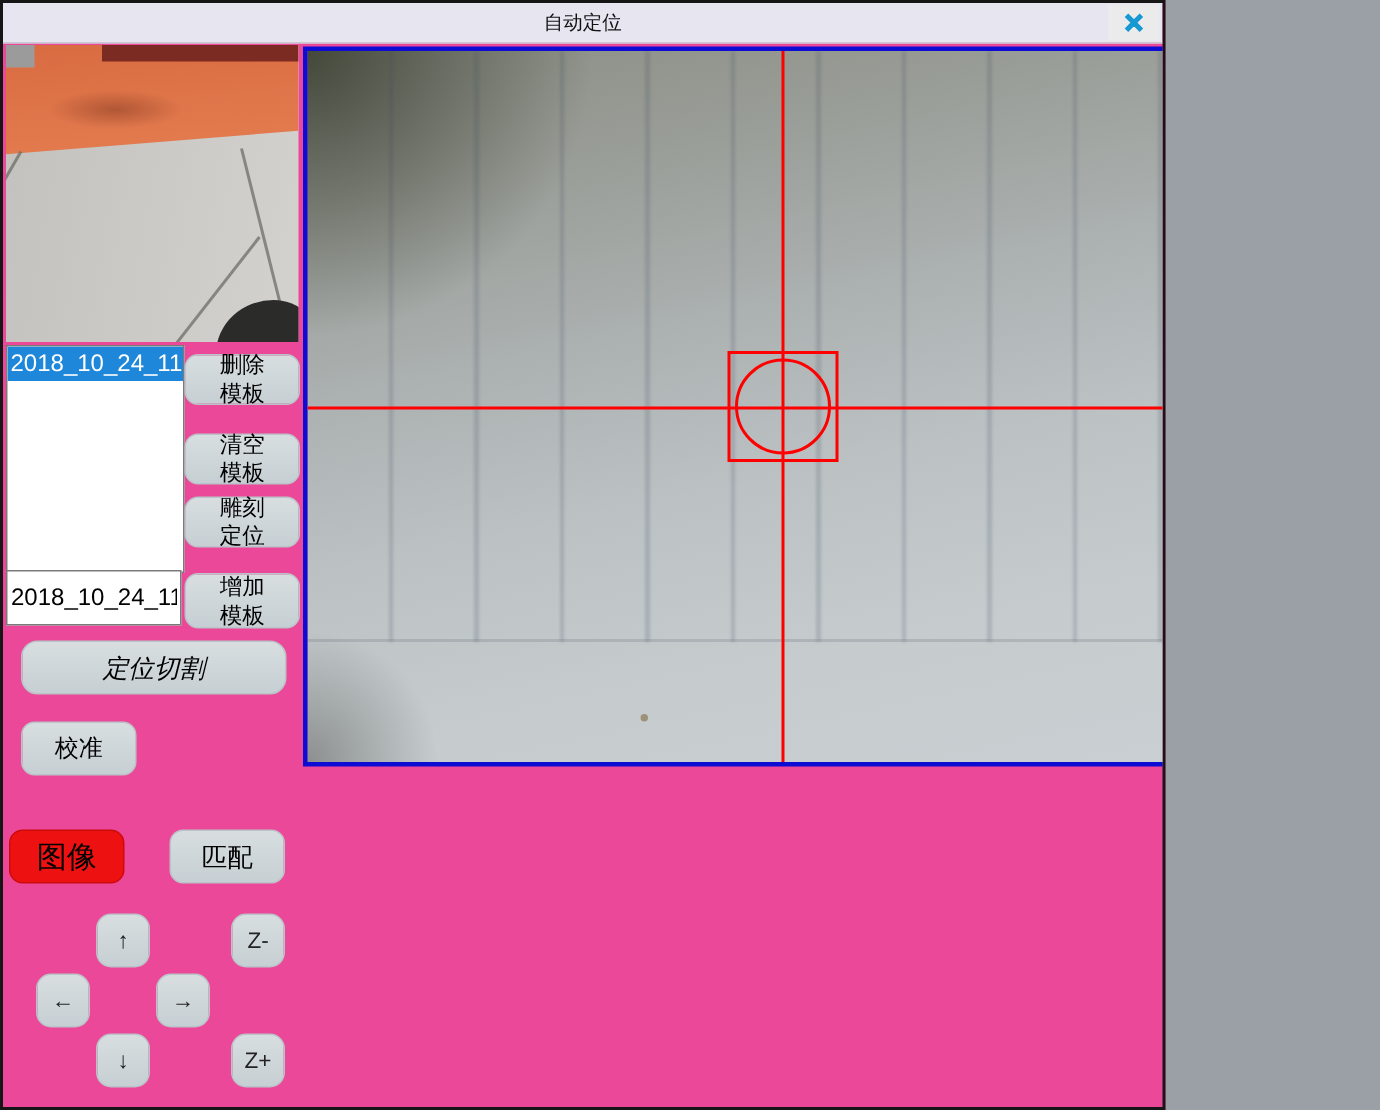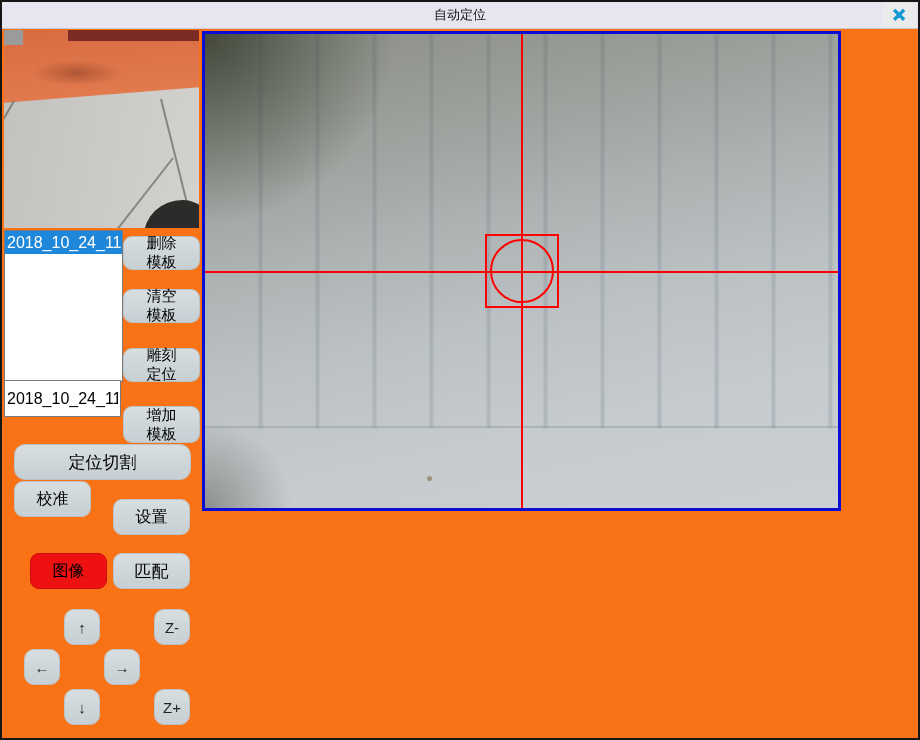--- a/index.html
+++ b/index.html
@@ -1,18 +1,18 @@
 <!DOCTYPE html>
 <html><head>
 <meta charset="utf-8">
 <style>
   html,body{margin:0;padding:0;background:#9aa0a6;}
   .window{
-    position:relative; width:920px; height:740px; box-sizing:border-box;
-    border:2px solid #161616; background:#f97316; overflow:hidden;
+    position:relative; width:777px; height:740px; box-sizing:border-box;
+    border:2px solid #161616; background:#ec4899; overflow:hidden;
     font-family:"Liberation Sans", sans-serif; color:#000;
   }
   
   .titlebar{
     position:absolute; left:0; top:0; right:0; height:26px;
     background:#e6e5f0; border-bottom:1px solid #c9c9d2;
     display:flex; align-items:center; justify-content:center;
   }
   .title{font-size:13px; color:#111;}
   .close{
@@ -56,26 +56,26 @@
   .btn{
     position:absolute; box-sizing:border-box;
     background:linear-gradient(180deg,#d8dee0,#c6cfd3);
     border:1px solid #bac4c8; border-radius:9px;
     font-size:15px; color:#000; font-family:"Liberation Sans", sans-serif;
     display:flex; align-items:center; justify-content:center; padding:16px; cursor:pointer;
   }
   .btn.red{background:#ee1111; border-color:#cc0b0b;}
   .b-del {left:121px; top:234px; width:77px; height:34px;}
   .b-clr {left:121px; top:287px; width:77px; height:34px;font-family:Liberation Mono, monospace;}
-  .b-eng {left:121px; top:346px; width:77px; height:34px;}
-  .b-add {left:121px; top:404px; width:77px; height:37px;}
-  .b-cut {left:12px;  top:442px; width:177px; height:36px; font-size:17px; border-radius:11px;}
+  .b-eng {left:121px; top:329px; width:77px; height:34px;}
+  .b-add {left:121px; top:380px; width:77px; height:37px;}
+  .b-cut {left:12px;  top:425px; width:177px; height:36px; font-size:17px; border-radius:11px;font-style:italic;}
   .b-cal {left:12px;  top:479px; width:77px; height:36px; font-size:16px;}
   .b-set {left:111px; top:497px; width:77px; height:36px; font-size:16px;}
-  .b-img {left:28px;  top:551px; width:77px; height:36px; font-size:16px;}
+  .b-img {left:4px;  top:551px; width:77px; height:36px; font-size:20px;}
   .b-mat {left:111px; top:551px; width:77px; height:36px; font-size:17px;}
   .jog{width:36px; height:36px; border-radius:10px; font-size:15px; color:#222;}
   .j-up {left:62px;  top:607px;}
   .j-zm {left:152px; top:607px;}
   .j-lf {left:22px;  top:647px;}
   .j-rt {left:102px; top:647px;}
   .j-dn {left:62px;  top:687px;}
   .j-zp {left:152px; top:687px;}
   
   .view{
@@ -128,21 +128,20 @@
 
   <input class="name-field" value="2018_10_24_11" style="">
 
   <button class="btn b-del">删除模板</button>
   <button class="btn b-clr">清空模板</button>
   <button class="btn b-eng">雕刻定位</button>
   <button class="btn b-add">增加模板</button>
 
   <button class="btn b-cut">定位切割</button>
   <button class="btn b-cal">校准</button>
-  <button class="btn b-set">设置</button>
   <button class="btn red b-img">图像</button>
   <button class="btn b-mat">匹配</button>
 
   <button class="btn jog j-up">↑</button>
   <button class="btn jog j-zm">Z-</button>
   <button class="btn jog j-lf">←</button>
   <button class="btn jog j-rt">→</button>
   <button class="btn jog j-dn">↓</button>
   <button class="btn jog j-zp">Z+</button>
 

